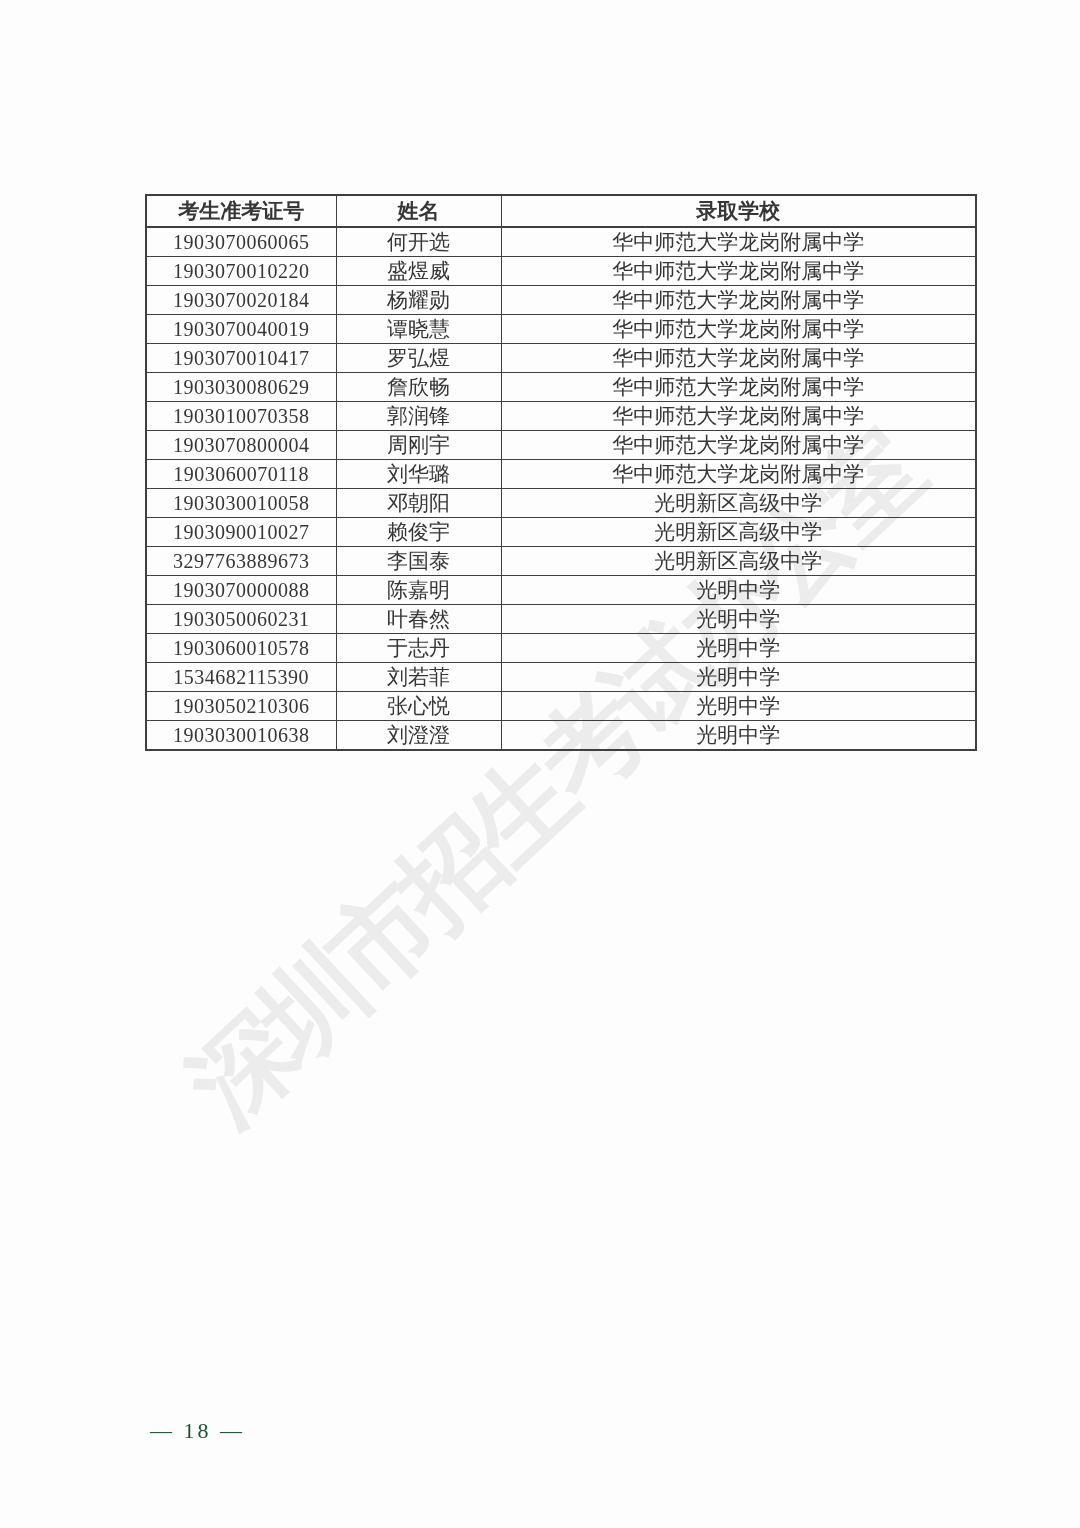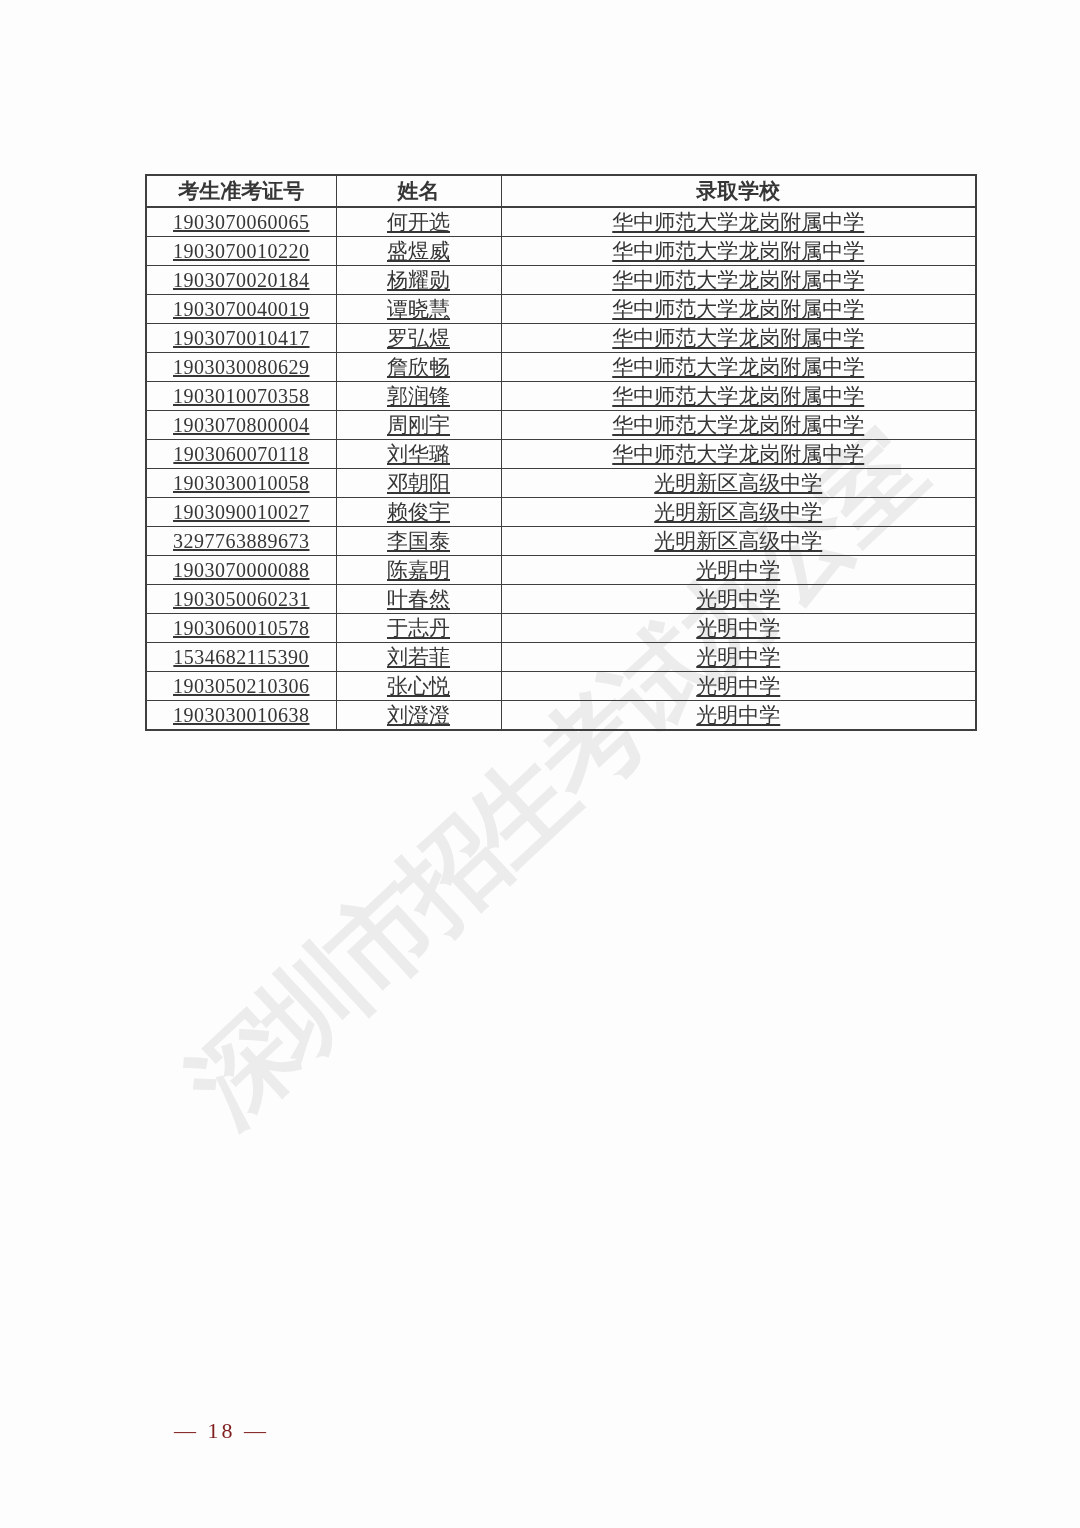--- a/index.html
+++ b/index.html
@@ -32,21 +32,21 @@
     font-size: 102px;
     letter-spacing: -7px;
     color: #ececec;
     white-space: nowrap;
     z-index: 1;
     user-select: none;
   }
   table.admission-table {
     position: absolute;
     left: 145px;
-    top: 174px;
+    top: 194px;
     width: 830px;
     border-collapse: collapse;
     table-layout: fixed;
     z-index: 2;
     background: transparent;
   }
   .admission-table th,
   .admission-table td {
     border: 1px solid #3f3f3f;
     text-align: center;
@@ -58,38 +58,37 @@
   }
   .admission-table th {
     height: 30px;
     font-size: 21px;
     font-weight: 700;
   }
   .admission-table td {
     height: 28px;
     font-size: 21px;
     font-weight: 400;
-    text-decoration: underline;
   }
   .admission-table td.exam-id-cell {
     font-size: 20px;
     letter-spacing: 0.5px;
   }
   .admission-table thead tr {
     border-bottom: 2px solid #3f3f3f;
   }
   .admission-table {
     border: 2px solid #3f3f3f;
   }
   .page-number {
     position: absolute;
-    left: 174px;
+    left: 150px;
     top: 1418px;
     font-size: 22px;
-    color: #7f1d1d;
+    color: #14532d;
     letter-spacing: 3px;
     z-index: 2;
   }
 </style>
 </head>
 <body>
 
 <div class="page">
 
   <div class="watermark">深圳市招生考试办公室</div>

